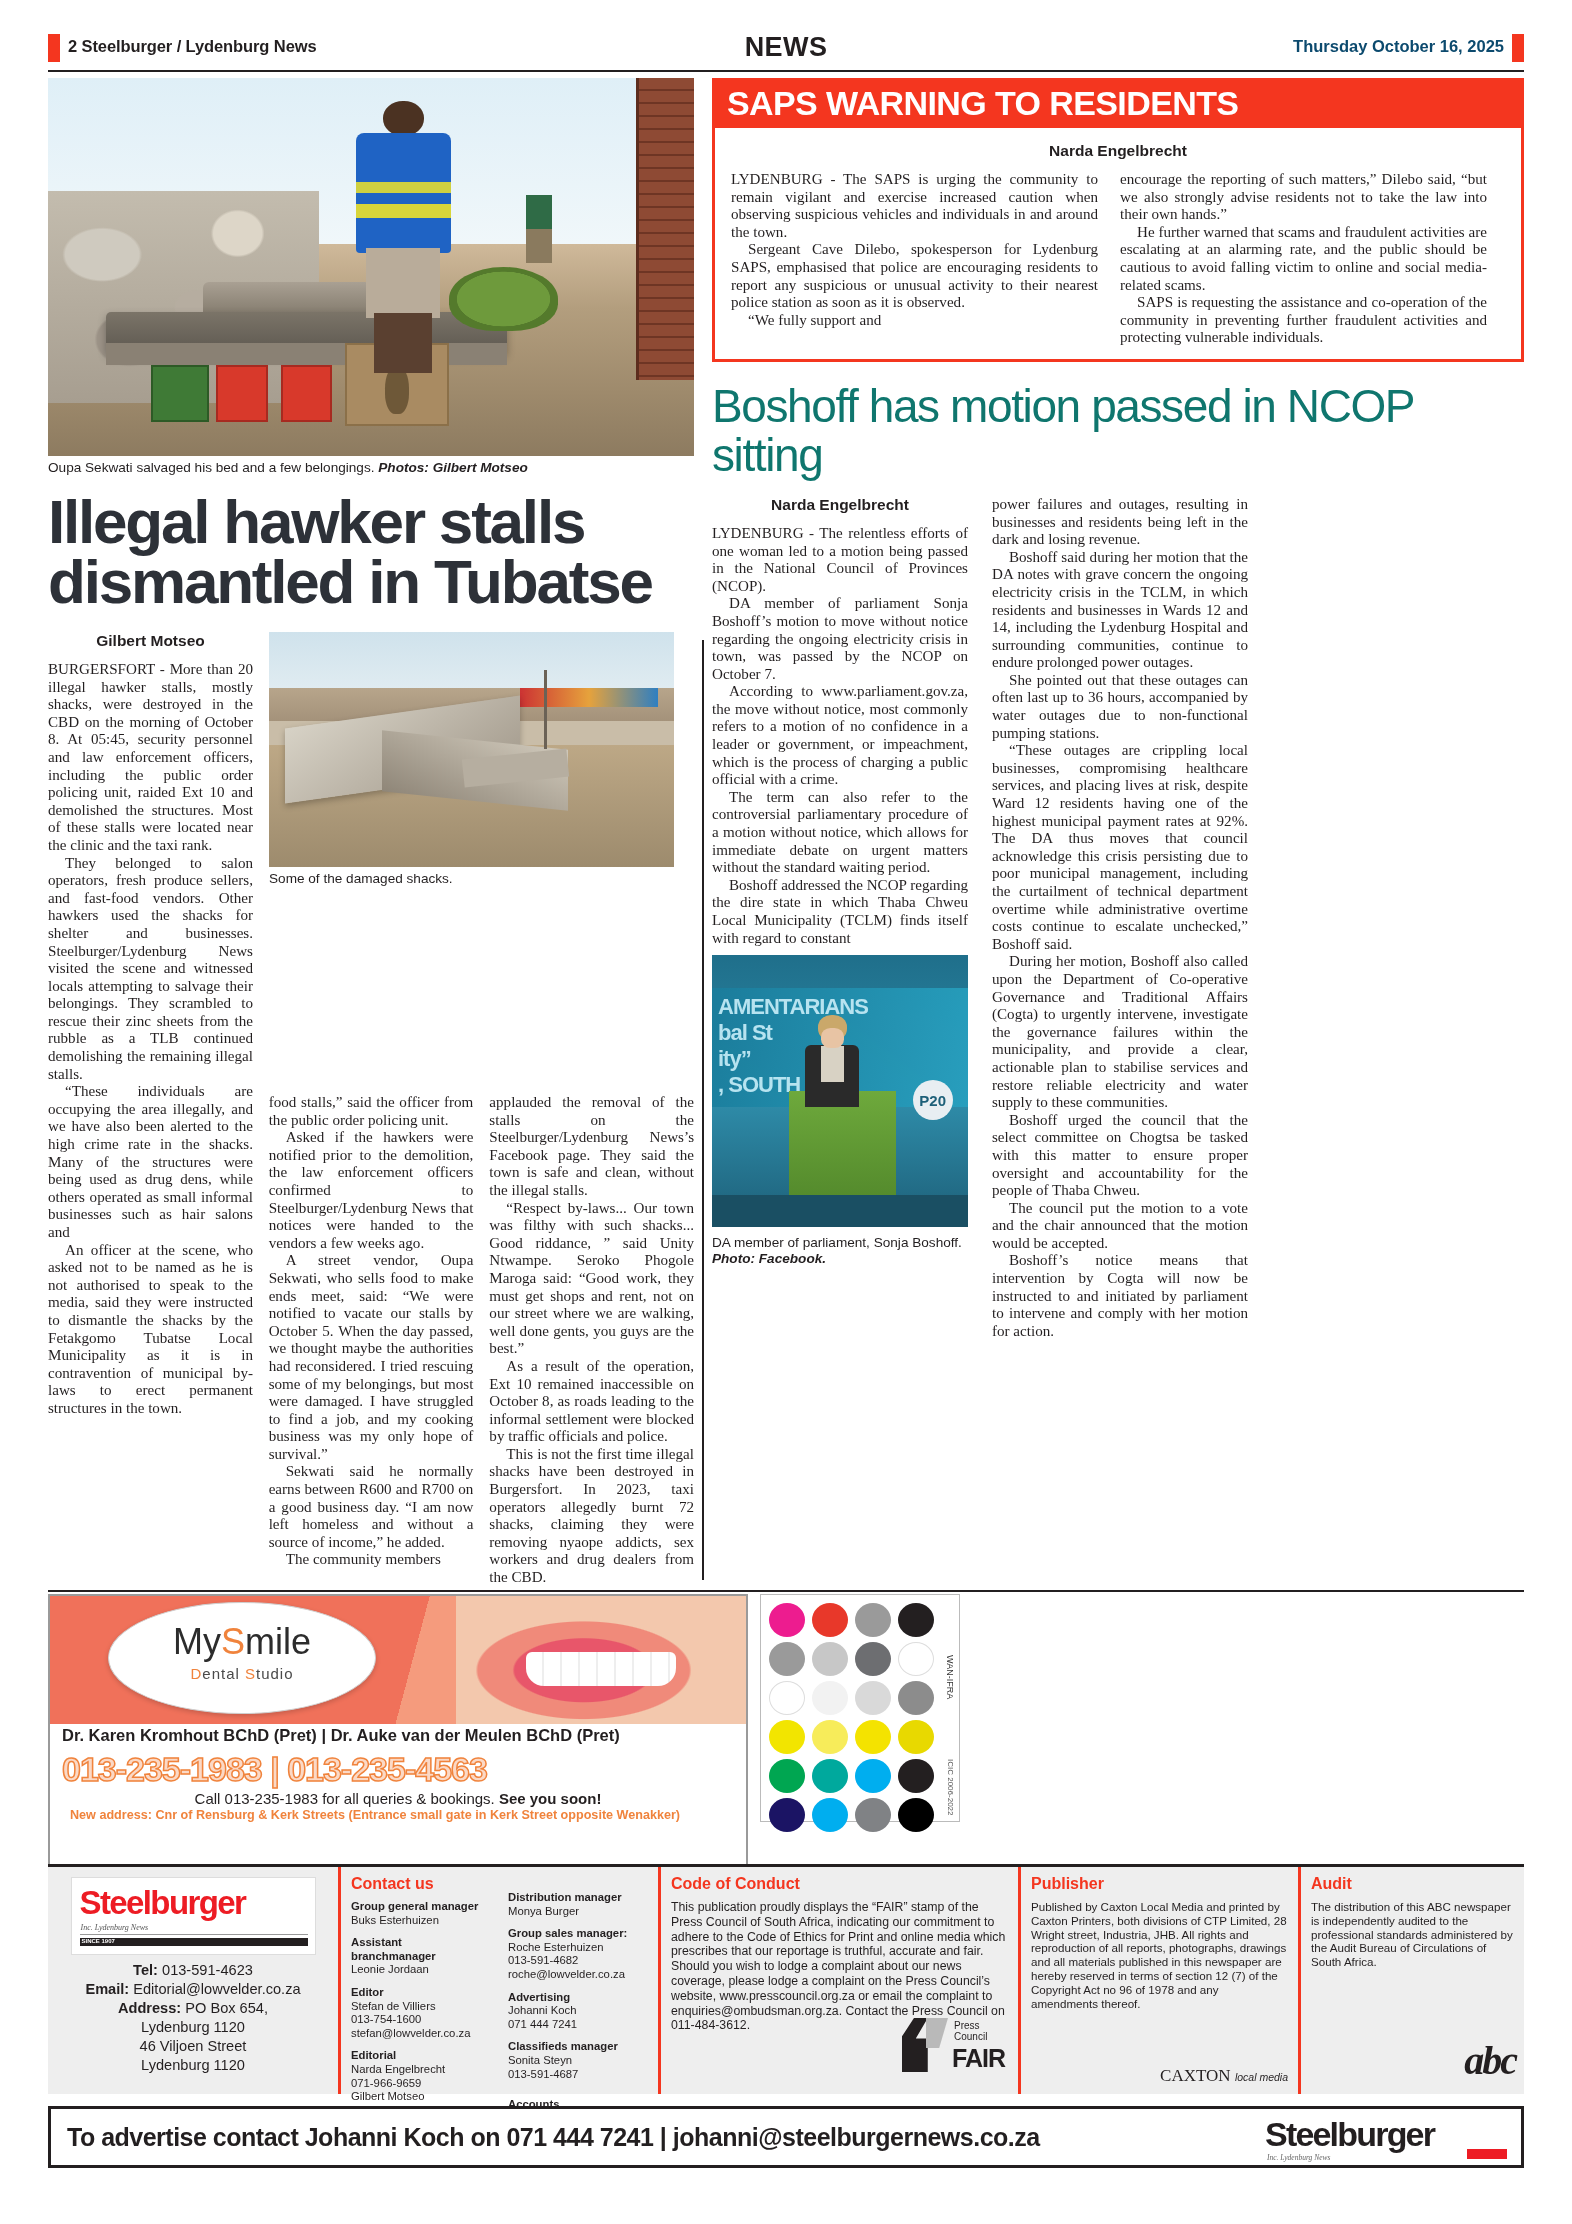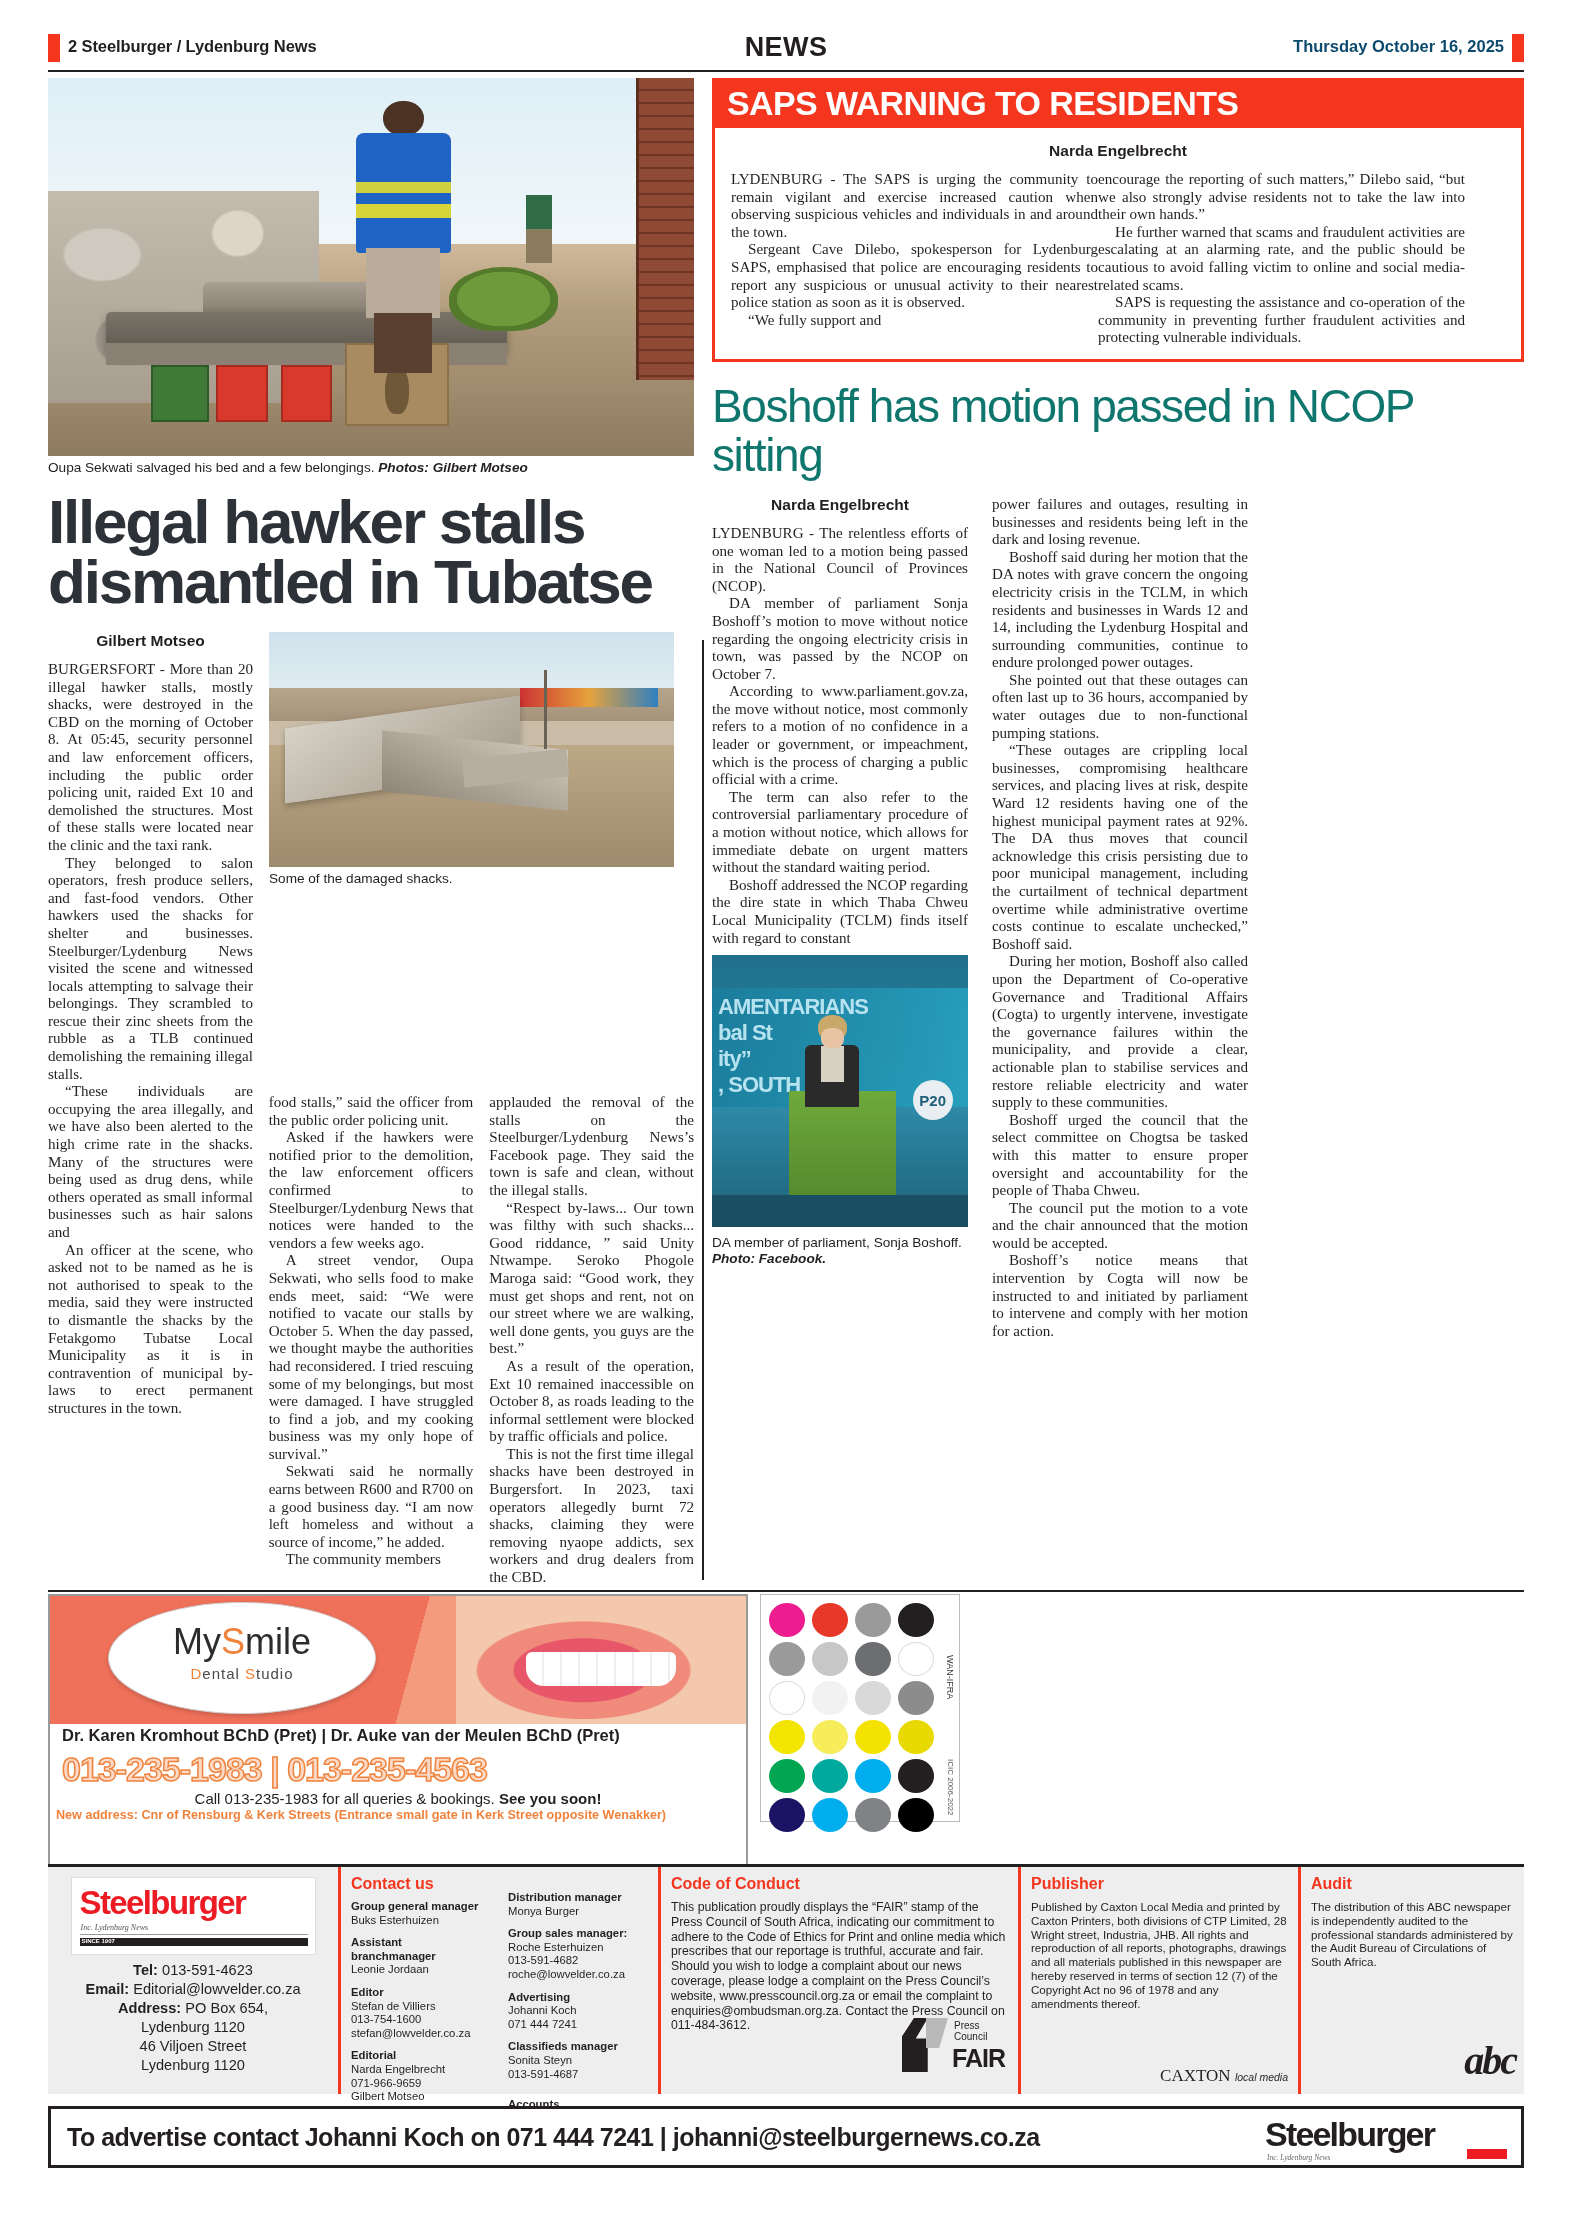--- a/index.html
+++ b/index.html
@@ -149,21 +149,21 @@
   .right-zone { position:absolute; left:664px; top:44px; width:812px; }
 
   .saps-box { border:3px solid #f4361f; width:812px; }
   .saps-head {
     background:#f4361f; color:#ffffff;
     font-family:"Liberation Sans", sans-serif;
     font-weight:bold; font-size:34px; letter-spacing:-0.6px;
     padding:4px 12px 7px 12px; line-height:36px;
   }
   .saps-inner { padding:14px 16px 12px 16px; }
-  .saps-cols { display:flex; }
+  .saps-cols { display:flex; gap:22px; }
   .saps-cols > div { width:367px; }
 
   .boshoff-head {
     font-family:"Liberation Sans", sans-serif;
     font-size:46px; line-height:49px; letter-spacing:-1.4px;
     color:#0f766e; margin-top:20px; font-weight:normal;
   }
   .boshoff-body { margin-top:16px; display:flex; gap:24px; }
   .boshoff-body > div { width:256px; }
 
@@ -222,21 +222,21 @@
   .ad-d-sub .o { color:#f0833c; }
   .ad-d-docs { position:absolute; left:12px; top:130px; right:8px;
     font-family:"Liberation Sans", sans-serif; font-weight:bold; font-size:16.5px;
     color:#231f20; }
   .ad-d-phones { position:absolute; left:12px; top:154px;
     font-family:"Liberation Sans", sans-serif; font-weight:bold; font-size:34px;
     color:#fbd9c6; -webkit-text-stroke:1.5px #f0833c; letter-spacing:-1px; }
   .ad-d-call { position:absolute; left:0; right:0; top:194px; text-align:center;
     font-family:"Liberation Sans", sans-serif; font-size:15px; color:#231f20; }
   .ad-d-call b { font-weight:bold; }
-  .ad-d-addr { position:absolute; left:6px; top:212px; right:4px;
+  .ad-d-addr { position:absolute; left:20px; top:212px; right:4px;
     font-family:"Liberation Sans", sans-serif; font-weight:bold; font-size:12.6px;
     color:#f0833c; }
 
   .ad-colorbar { position:absolute; left:712px; top:0; width:200px; height:228px;
     border:1px solid #bbb; background:#fff; }
   .cb-grid { position:absolute; left:8px; top:8px; display:grid;
     grid-template-columns:repeat(4,40px); grid-auto-rows:36px; gap:3px; }
   .cb-grid div { width:36px; height:34px; border-radius:50%; }
   .cb-label { position:absolute; right:4px; top:60px;
     writing-mode:vertical-rl; font-family:"Liberation Sans",sans-serif;

